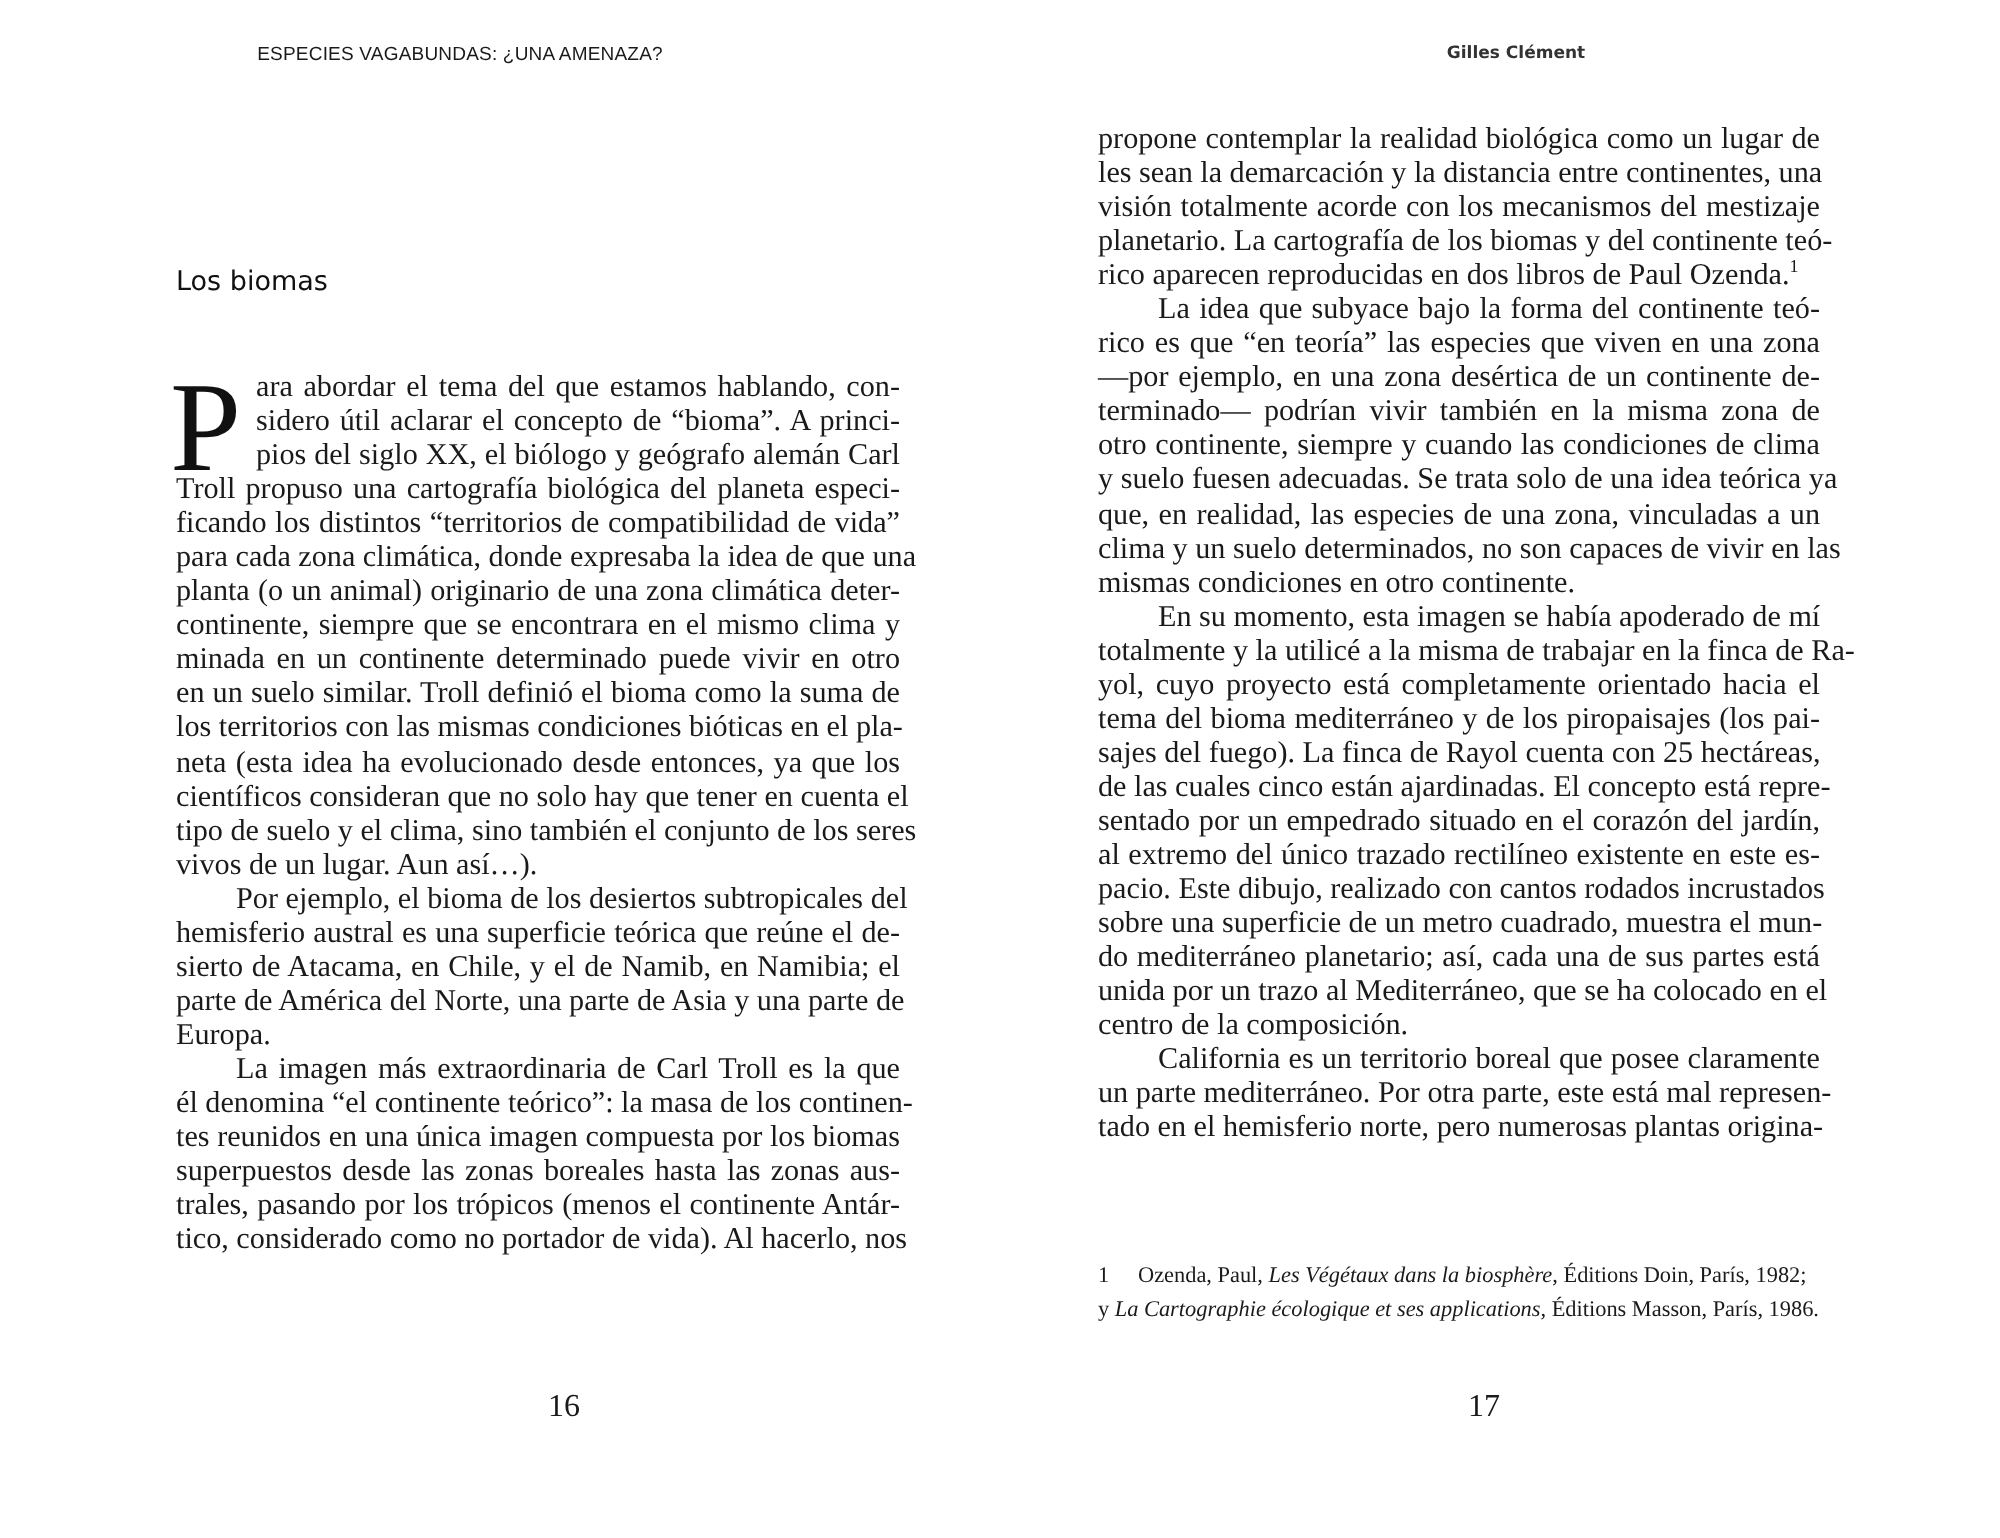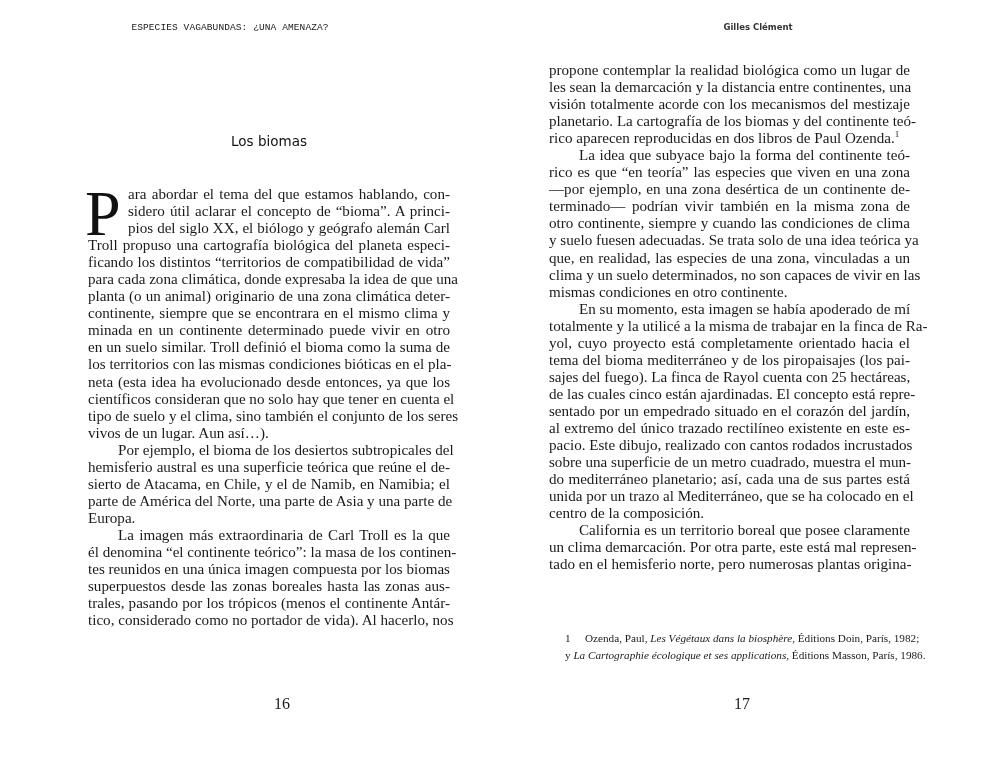--- a/index.html
+++ b/index.html
@@ -1,33 +1,33 @@
 <!DOCTYPE html>
 <html><head>
 <meta charset="utf-8">
 <style>
   html, body { margin: 0; padding: 0; background: #ffffff; }
   body { width: 1000px; height: 769px; position: relative; overflow: hidden; color: #1a1a1a; }
   .page { position: absolute; top: 0; height: 769px; }
   .page.left { left: 0; width: 500px; }
   .page.right { left: 500px; width: 500px; }
   .running-head { position: absolute; top: 22px; left: 0; width: 500px; text-align: center; }
-  .left .running-head { left: 20px; width: 420px; font-family: Liberation Mono, monospace; font-size: 9.5px; letter-spacing: 0.1px; }
+  .left .running-head { left: 20px; width: 420px; font-family: Liberation Sans, sans-serif; font-size: 9.5px; letter-spacing: 0.1px; }
   .right .running-head { left: 48px; width: 420px; font-family: "DejaVu Sans", sans-serif; font-size: 8.5px; font-weight: bold; color: #333; }
-  .chapter-title { position: absolute; top: 133px; left: 88px; width: 362px; text-align: center; font-family: "DejaVu Sans", sans-serif; font-size: 13.5px; color: #111; }
+  .chapter-title { position: absolute; top: 133px; left: 88px; width: 362px; font-family: "DejaVu Sans", sans-serif; font-size: 13.5px; color: #111; }
   .text { position: absolute; font-family: "Liberation Serif", serif; font-size: 15.1px; line-height: 17.05px; }
   .left .text { top: 186px; left: 88px; width: 362px; }
   .right .text { top: 62px; left: 49px; width: 361px; }
   .line { display: block; white-space: nowrap; text-align: justify; text-align-last: justify; height: 17.05px; }
   .line.last { text-align-last: left; }
   .line.indent { padding-left: 30px; }
   .line.dc { padding-left: 40px; }
   .dropcap { position: absolute; left: -3px; top: 0px; font-family: "Liberation Serif", serif; font-size: 64px; line-height: 56px; color: #111; }
   .footnote { position: absolute; top: 630px; left: 49px; width: 361px; font-family: "Liberation Serif", serif; font-size: 11.2px; line-height: 17px; }
-  .footnote .fn-line { display: block; white-space: nowrap; margin-left: 16px; }
+  .footnote .fn-line { display: block; white-space: nowrap; }
   .fn-num { display: inline-block; width: 20px; }
   .pagenum { position: absolute; top: 695px; font-family: "Liberation Serif", serif; font-size: 16px; margin-left: 12px; }
   .left .pagenum { left: 262px; }
   .right .pagenum { left: 222px; }
   i { font-style: italic; }
   .sup { font-size: 9px; vertical-align: super; line-height: 0; }
 </style>
 </head>
 <body>
 
@@ -90,21 +90,21 @@
       <span class="line">sajes del fuego). La finca de Rayol cuenta con 25 hectáreas,</span>
       <span class="line">de las cuales cinco están ajardinadas. El concepto está repre-</span>
       <span class="line">sentado por un empedrado situado en el corazón del jardín,</span>
       <span class="line">al extremo del único trazado rectilíneo existente en este es-</span>
       <span class="line">pacio. Este dibujo, realizado con cantos rodados incrustados</span>
       <span class="line">sobre una superficie de un metro cuadrado, muestra el mun-</span>
       <span class="line">do mediterráneo planetario; así, cada una de sus partes está</span>
       <span class="line">unida por un trazo al Mediterráneo, que se ha colocado en el</span>
       <span class="line last">centro de la composición.</span>
       <span class="line indent">California es un territorio boreal que posee claramente</span>
-      <span class="line">un clima demarcación. Por otra parte, este está mal represen-</span>
+      <span class="line">un parte mediterráneo. Por otra parte, este está mal represen-</span>
       <span class="line">tado en el hemisferio norte, pero numerosas plantas origina-</span>
     </div>
   <div class="footnote">
     <span class="fn-line"><span class="fn-num">1</span><span>Ozenda, Paul, </span><i>Les Végétaux dans la biosphère</i><span>, Éditions Doin, París, 1982;</span></span>
     <span class="fn-line"><span>y </span><i>La Cartographie écologique et ses applications</i><span>, Éditions Masson, París, 1986.</span></span>
   </div>
   <div class="pagenum">17</div>
 </div>
 
 </body></html>

